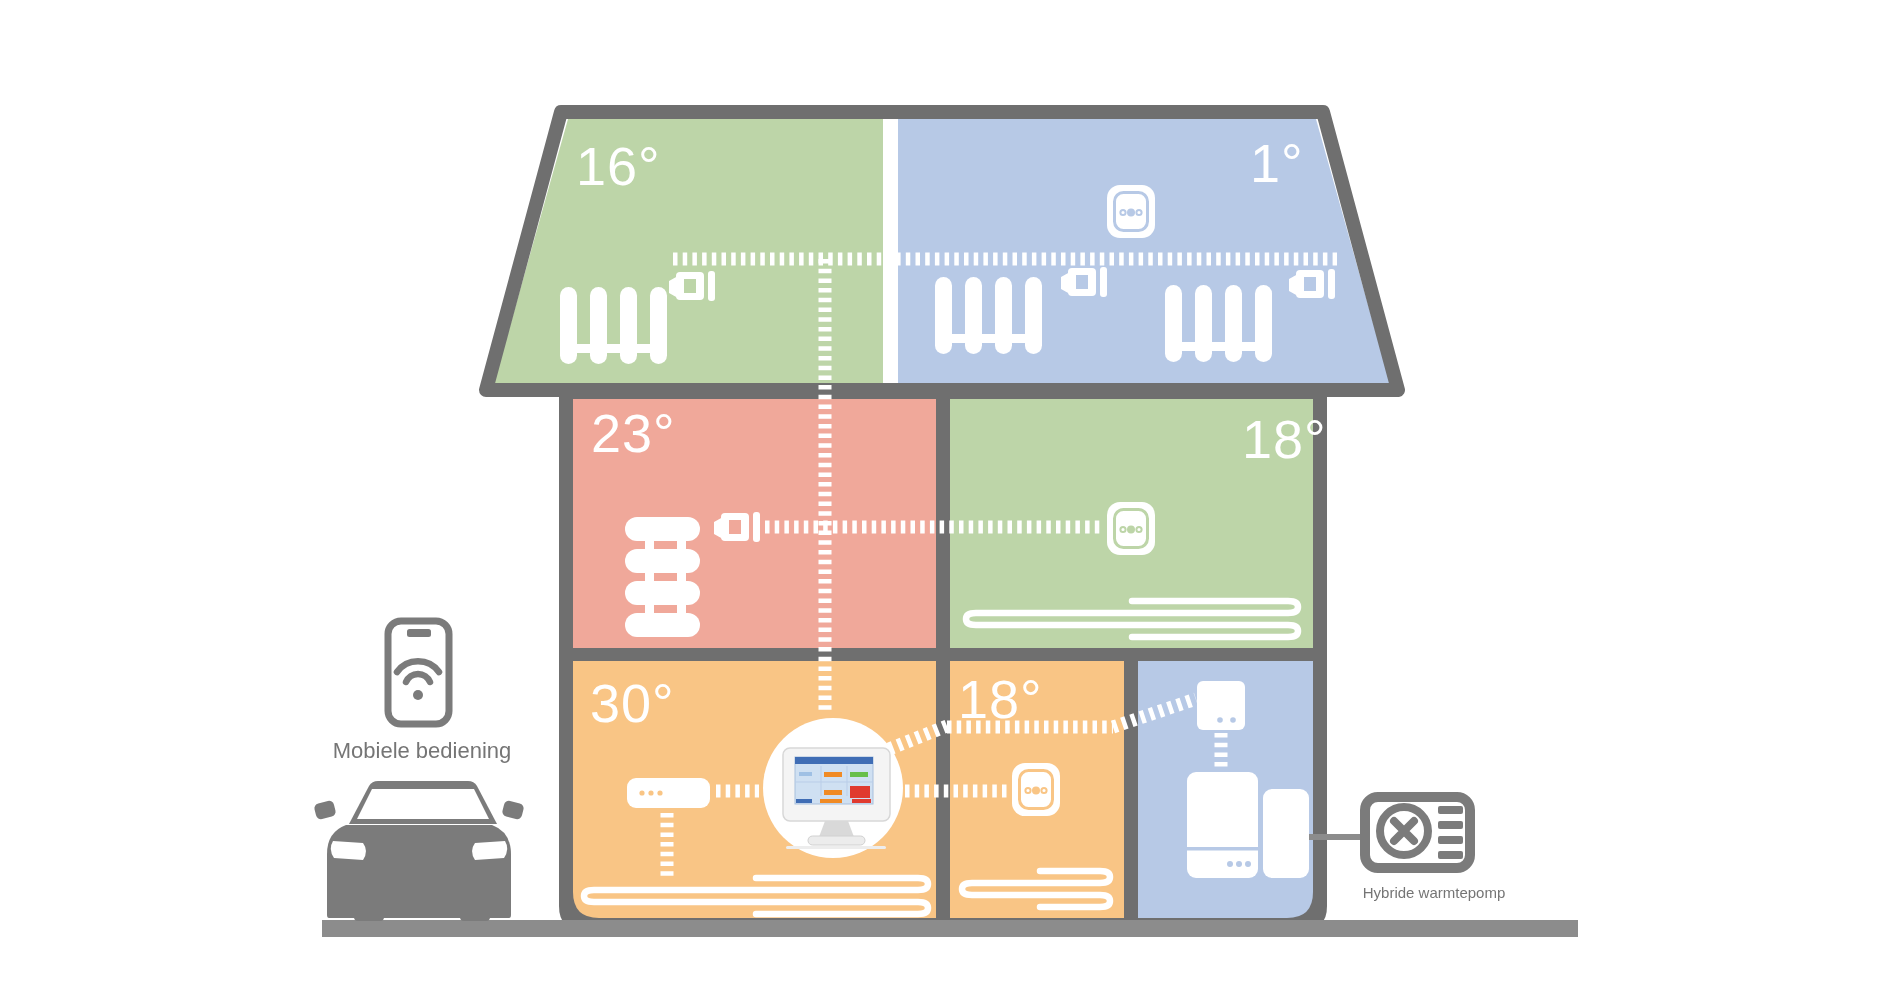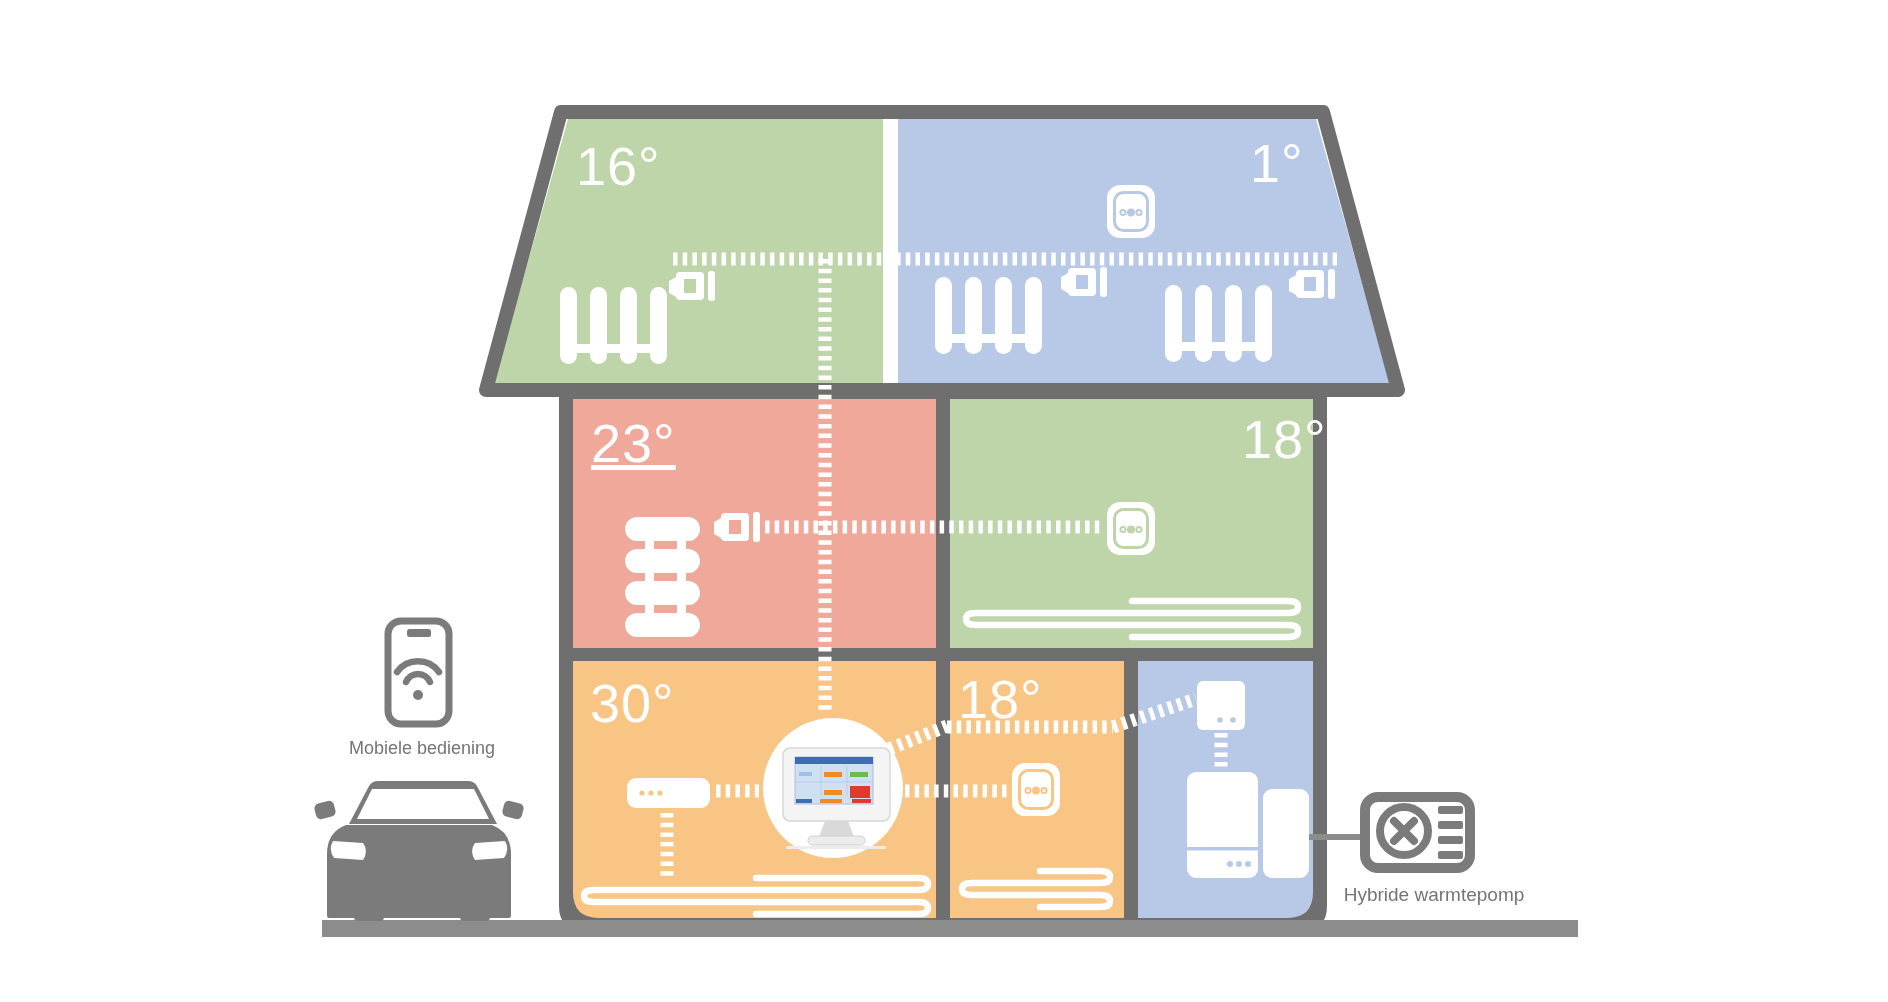--- a/index.html
+++ b/index.html
@@ -6,24 +6,24 @@
   .stage {
     position:relative; width:1720px; height:1002px; background:#ffffff;
     font-family:"Liberation Sans", sans-serif; overflow:hidden;
   }
   .stage svg { position:absolute; left:0; top:0; }
   .temp {
     position:absolute; color:#ffffff; font-size:54px; font-weight:300;
     letter-spacing:1px; line-height:1; white-space:nowrap;
   }
   .caption {
-    position:absolute; color:#757575; font-size:18px; line-height:1.2;
+    position:absolute; color:#757575; font-size:22px; line-height:1.2;
     transform:translateX(-50%); white-space:nowrap;
   }
-  .caption.small { font-size:19px; }
+  .caption.small { font-size:15px; }
   .dash { stroke:#ffffff; stroke-width:13; fill:none; stroke-dasharray:4.5 5.2; }
   .coil { stroke:#ffffff; stroke-width:6.5; fill:none; stroke-linecap:round; }
 </style>
 </head>
 <body>
 
 <div class="stage">
 
 <svg width="1888" height="1002" viewBox="0 0 1888 1002">
   <defs>
@@ -198,20 +198,20 @@
     <path d="M349,824 L369,786 Q372,781 378,781 H468 Q474,781 477,786 L497,824 Z"></path>
     <path d="M329,918 H509 Q511,918 511,915 V854 Q511,832 492,825 H346 Q327,832 327,854 V915 Q327,918 329,918 Z"></path>
     <path d="M357,819 L372,789 H474 L489,819 Z" fill="#ffffff"></path>
     <path d="M333,841 Q328,849 334,858 L363,860 Q369,851 363,843 Z" fill="#ffffff"></path>
     <path d="M505,841 Q510,849 504,858 L475,860 Q469,851 475,843 Z" fill="#ffffff"></path>
   </g>
 </svg>
 
   <div class="temp" style="left:576px;  top:139px;">16°</div>
   <div class="temp" style="left:1250px; top:136px;">1°</div>
-  <div class="temp" style="left:591px;  top:416px;text-decoration:underline;">23°</div>
+  <div class="temp" style="left:591px;  top:406px;">23°</div>
   <div class="temp" style="left:1242px; top:412px;">18°</div>
   <div class="temp" style="left:590px;  top:676px;">30°</div>
   <div class="temp" style="left:958px;  top:672px;">18°</div>
 
   <div class="caption" style="left:422px; top:738px;">Mobiele bediening</div>
   <div class="caption small" style="left:1434px; top:884px;">Hybride warmtepomp</div>
 </div>
 
 </body></html>

